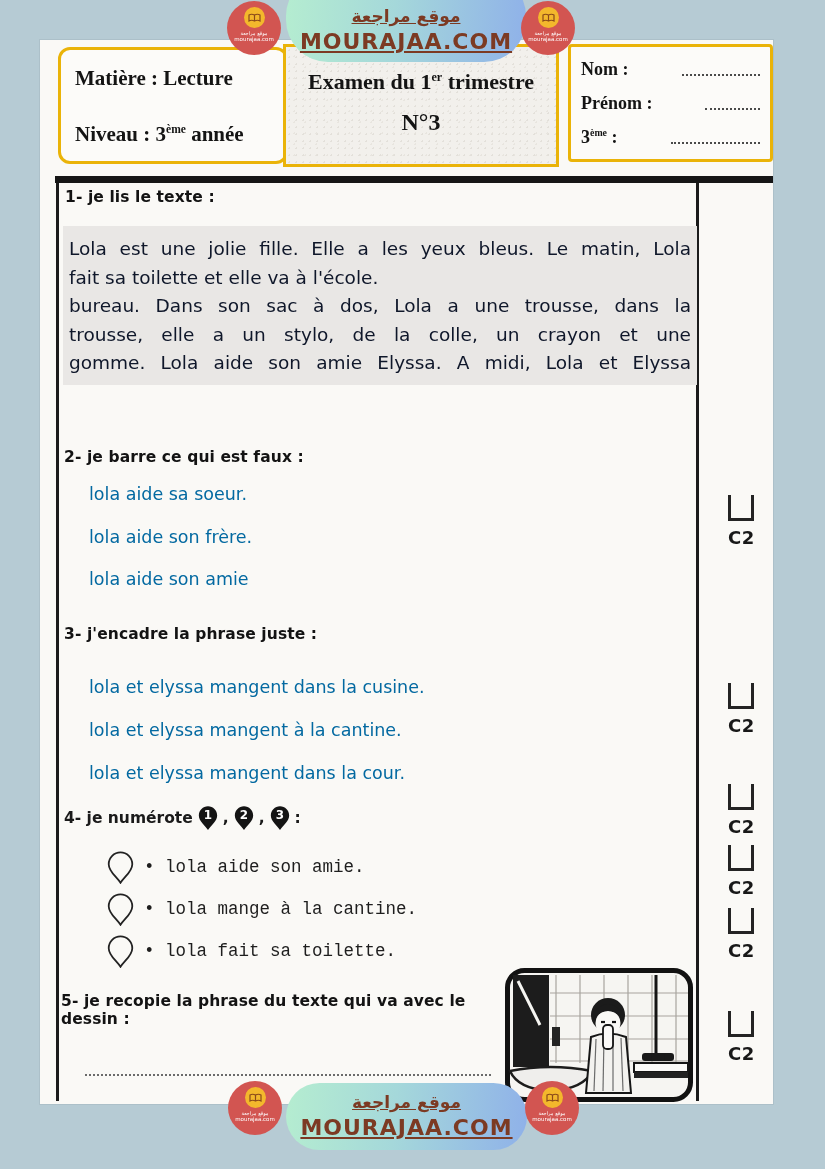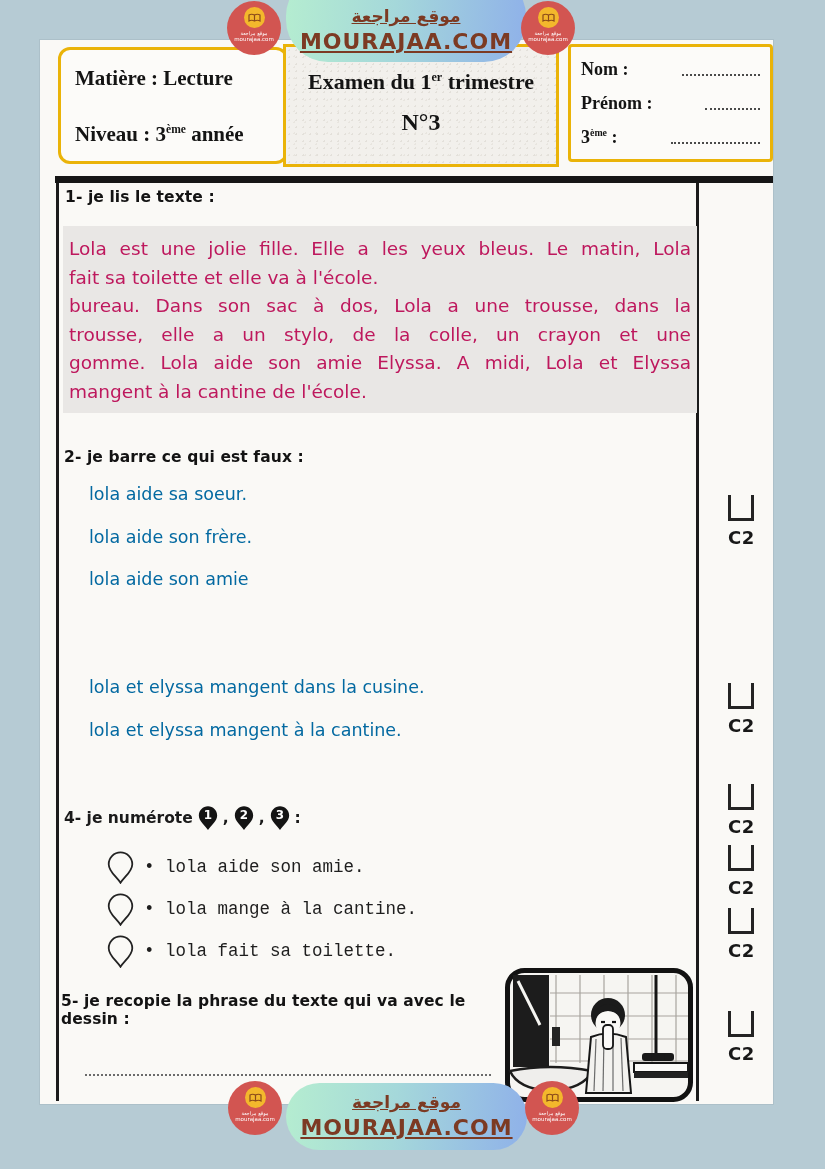--- a/index.html
+++ b/index.html
@@ -24,21 +24,21 @@
   .student-row .lbl{font-size:18px;white-space:nowrap;}
   .dotfill{flex:1;border-bottom:2px dotted #4a4a4a;margin:0 2px 4px 6px;height:12px;}
   sup{font-size:.55em;}
   
   .rule-top{position:absolute;left:15px;top:136px;width:718px;height:7px;background:#161616;}
   .border-left{position:absolute;left:16px;top:143px;width:3px;height:918px;background:#1b1b1b;}
   .divider{position:absolute;left:656px;top:143px;width:3px;height:918px;background:#1b1b1b;}
   
   .sec-title{position:absolute;font-weight:bold;font-size:15.5px;color:#131313;letter-spacing:.1px;}
   .passage{position:absolute;left:23px;top:186px;width:634px;background:#e9e7e5;padding:9px 6px 7px 6px;box-sizing:border-box;}
-  .pline{font-size:18.5px;line-height:28.5px;color:#be185d;text-align:justify;}
+  .pline{font-size:18.5px;line-height:28.5px;color:#0f172a;text-align:justify;}
   .pline.j{text-align-last:justify;}
   .opt{position:absolute;left:49px;font-size:17.5px;color:#0369a1;}
   .s4row{position:absolute;left:66px;display:flex;align-items:center;gap:9px;height:40px;}
   .s4row .txt{font-size:17.5px;color:#1e1e1e;font-family:Liberation Mono, monospace;}
   .titlerow{position:absolute;left:24px;display:flex;align-items:center;gap:4px;}
   .titlerow .t{font-weight:bold;font-size:15.5px;}
   .pin-filled{display:block;}
   
   .c2unit{position:absolute;left:688px;width:34px;text-align:left;}
   .c2box{width:26px;height:26px;border:3px solid #242424;border-top:none;box-sizing:border-box;background:transparent;}
@@ -104,30 +104,31 @@
     <div class="border-left"></div>
     <div class="divider"></div>
 
     <div class="sec-title" style="left:25px;top:148px;">1- je lis le texte :</div>
     <div class="passage">
       <div class="pline j">Lola est une jolie fille. Elle a les yeux bleus. Le matin, Lola</div>
       <div class="pline">fait sa toilette et elle va à l'école.</div>
       <div class="pline j">bureau.  Dans son sac à dos, Lola a une trousse, dans la</div>
       <div class="pline j">trousse, elle a un stylo, de la colle, un crayon et une</div>
       <div class="pline j">gomme. Lola aide son amie Elyssa. A midi, Lola et Elyssa</div>
-      <div class="pline">mangent à la cantine de l'école.</div>
     </div>
 
     <div class="sec-title" style="left:24px;top:408px;">2- je barre ce qui est faux :</div>
     <div class="opt" style="top:444px;">lola aide sa soeur.</div>
     <div class="opt" style="top:487px;">lola aide son frère.</div>
     <div class="opt" style="top:529px;">lola aide son amie</div>
 
+    <div class="sec-title" style="left:24px;top:585px;">3- j'encadre la phrase juste :</div>
     <div class="opt" style="top:637px;">lola et elyssa mangent dans la cusine.</div>
     <div class="opt" style="top:680px;">lola et elyssa mangent à la cantine.</div>
+    <div class="opt" style="top:723px;">lola et elyssa mangent dans la cour.</div>
 
     <div class="titlerow" style="top:763px;height:30px;">
       <span class="t">4- je numérote</span>
       <svg class="pin-filled" width="22" height="26" viewBox="0 0 24 28">
         <path d="M12 27 C8.5 21.5 2 17.5 2 11.2 C2 5.6 6.5 1.2 12 1.2 C17.5 1.2 22 5.6 22 11.2 C22 17.5 15.5 21.5 12 27 Z" fill="#141414"></path>
         <text x="12" y="15.6" text-anchor="middle" font-size="13" font-weight="bold" fill="#ffffff" font-family="DejaVu Sans, sans-serif">1</text>
       </svg>
       <span class="t">,</span>
       <svg class="pin-filled" width="22" height="26" viewBox="0 0 24 28">
         <path d="M12 27 C8.5 21.5 2 17.5 2 11.2 C2 5.6 6.5 1.2 12 1.2 C17.5 1.2 22 5.6 22 11.2 C22 17.5 15.5 21.5 12 27 Z" fill="#141414"></path>

